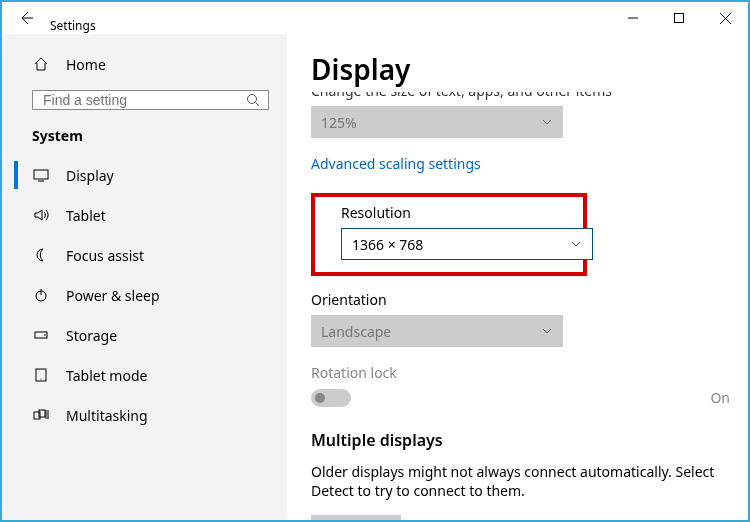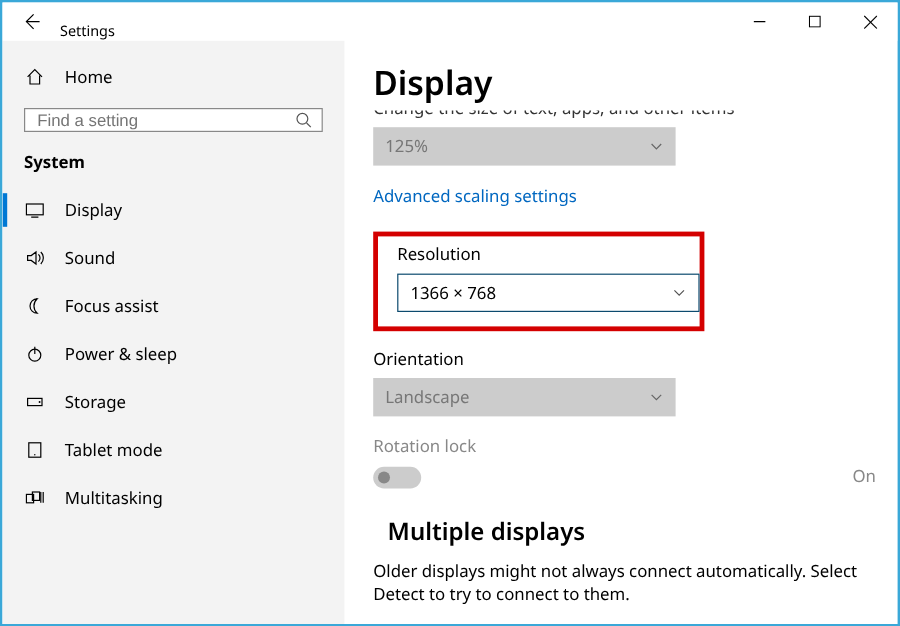--- a/index.html
+++ b/index.html
@@ -44,21 +44,21 @@
     justify-content: center;
     font-size: 11px;
   }
   .main {
     display: flex;
     height: calc(100% - 32px);
   }
   .sidebar {
     width: 285px;
     background: #f3f3f3;
-    padding: 10px 0 0 0;
+    padding: 10px 0 0 12px;
     overflow: hidden;
     flex-shrink: 0;
   }
   .home-row, .nav-item {
     display: flex;
     align-items: center;
     height: 40px;
     padding: 0 18px 0 18px;
     gap: 16px;
     cursor: default;
@@ -140,21 +140,21 @@
   }
   .chev { font-size: 12px; color: #555; }
   .link {
     color: #0067c0;
     font-size: 14px;
     margin-bottom: 20px;
     display: inline-block;
   }
   .highlight-box {
     border: 4px solid #d40000;
-    padding: 6px 10px 12px 16px;
+    padding: 6px 10px 12px 26px;
     margin: 0 0 14px 0;
     width: 276px;
   }
   .label {
     font-size: 14px;
     margin-bottom: 6px;
     display: block;
   }
   .label.disabled-lbl { color: #888; }
   .toggle-row {
@@ -172,24 +172,23 @@
     position: relative;
   }
   .toggle::after {
     content:''; position:absolute;
     width:10px;height:10px;border-radius:50%;
     background:#888;
     left:4px; top:4px;
   }
   .toggle-lbl { color: #888; }
   .section-title2 {
-    font-size: 20px;
+    font-size: 16px;
     font-weight: 600;
     margin-bottom: 12px;
-    margin-left: 12px;
   }
   .body-text {
     font-size: 14px;
     margin-bottom: 14px;
     line-height: 1.35;
   }
   .button {
     width: 90px;
     height: 32px;
     background: #ccc;
@@ -260,21 +259,21 @@
           </svg>
         </span>
       <span>Display</span>
     </div>
     <div class="nav-item">
       <span class="icon">
           <svg width="16" height="16" viewBox="0 0 16 16">
             <path d="M2 6v4h3l4 3V3L5 6H2z M11 5a4 4 0 010 6 M13 3a7 7 0 010 10" stroke="#000" fill="none"></path>
           </svg>
         </span>
-      <span>Sound</span>
+      <span>Tablet</span>
     </div>
     <div class="nav-item">
       <span class="icon">
           <svg width="16" height="16" viewBox="0 0 16 16">
             <path d="M10 2a6 6 0 100 12A8 8 0 0110 2z" stroke="#000" fill="none"></path>
           </svg>
         </span>
       <span>Focus assist</span>
     </div>
     <div class="nav-item">

